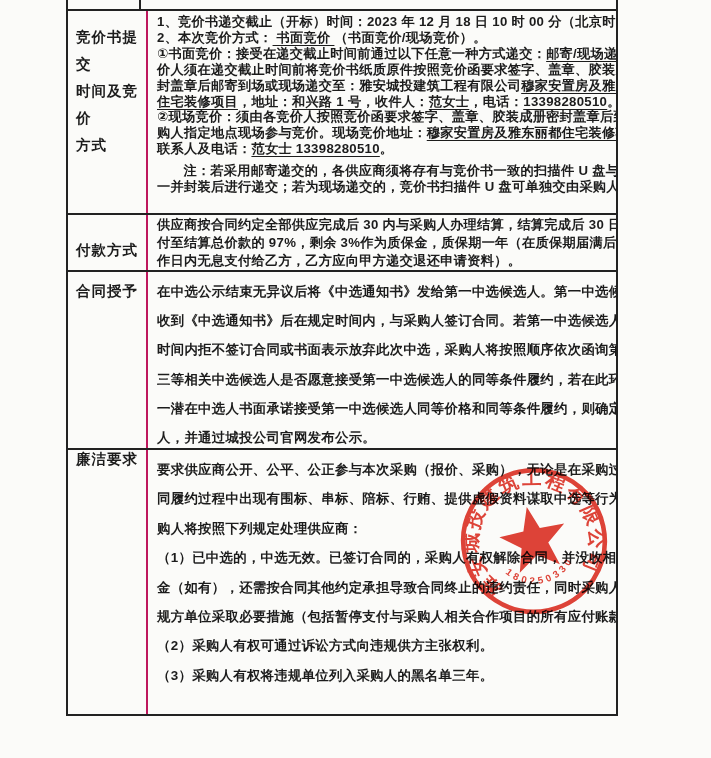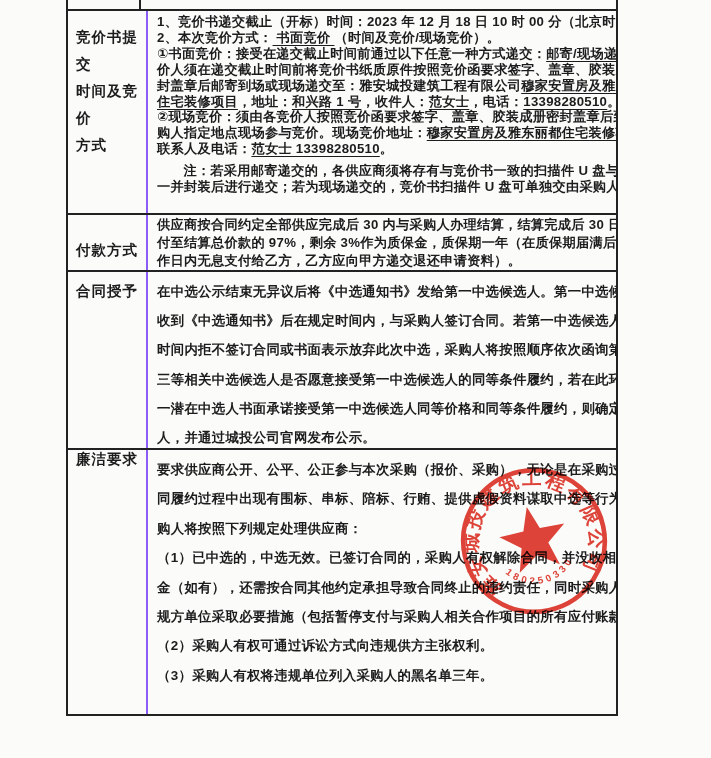--- a/index.html
+++ b/index.html
@@ -19,21 +19,21 @@
   }
   .sliver{
     height:11px;border-bottom:2px solid #222;position:relative;box-sizing:border-box;
   }
   .sliver-divider{
     position:absolute;left:71px;top:0;width:2px;height:9px;background:#222;
   }
   .row{display:flex;box-sizing:border-box;overflow:hidden;}
   .row + .row{border-top:2px solid #222;}
   .label{
-    width:80px;box-sizing:border-box;border-right:2px solid #8b5cf6;
+    width:80px;box-sizing:border-box;border-right:2px solid #be185d;
     font-size:14.5px;font-weight:700;letter-spacing:1px;
     padding-left:8px;flex-shrink:0;
   }
   .content{
     flex:1;box-sizing:border-box;padding:0 6px 0 9px;
     font-weight:600;letter-spacing:0.3px;
   }
   .line{white-space:nowrap;}
   .line.gap{margin-top:6px;}
   .line.indent{text-indent:2em;}
@@ -75,21 +75,21 @@
     </div>
     <div id="rows">
         <div class="row row-bid-submission">
           <div class="label">
             <div>竞价书提交</div>
             <div>时间及竞价</div>
             <div>方式</div>
           </div>
           <div class="content">
             <div class="line"><span>1、竞价书递交截止（开标）时间：2023 年 12 月 18 日 10 时 00 分（北京时间）。</span></div>
-            <div class="line"><span>2、本次竞价方式：</span><span class="u">&nbsp;书面竞价&nbsp;</span><span>（时间及竞价/现场竞价）。</span></div>
+            <div class="line"><span>2、本次竞价方式：</span><span class="u">&nbsp;书面竞价&nbsp;</span><span>（书面竞价/现场竞价）。</span></div>
             <div class="line"><span>①书面竞价：接受在递交截止时间前通过以下任意一种方式递交：</span><span class="u">邮寄/现场递交</span></div>
             <div class="line"><span>价人须在递交截止时间前将竞价书纸质原件按照竞价函要求签字、盖章、胶装成册密</span></div>
             <div class="line"><span>封盖章后邮寄到场或现场递交至：雅安城投建筑工程有限公司</span><span class="u">穆家安置房及雅东丽都</span></div>
             <div class="line"><span class="u">住宅装修项目</span><span>，地址：</span><span class="u">和兴路 1 号</span><span>，收件人：</span><span class="u">范女士</span><span>，电话：</span><span class="u">13398280510</span><span>。</span></div>
             <div class="line"><span>②现场竞价：须由各竞价人按照竞价函要求签字、盖章、胶装成册密封盖章后到采</span></div>
             <div class="line"><span>购人指定地点现场参与竞价。现场竞价地址：</span><span class="u">穆家安置房及雅东丽都住宅装修项目部</span></div>
             <div class="line"><span>联系人及电话：</span><span class="u">范女士 13398280510</span><span>。</span></div>
             <div class="line gap indent"><span>注：若采用邮寄递交的，各供应商须将存有与竞价书一致的扫描件 U 盘与竞价书</span></div>
             <div class="line"><span>一并封装后进行递交；若为现场递交的，竞价书扫描件 U 盘可单独交由采购人现场拷</span></div>
           </div>

